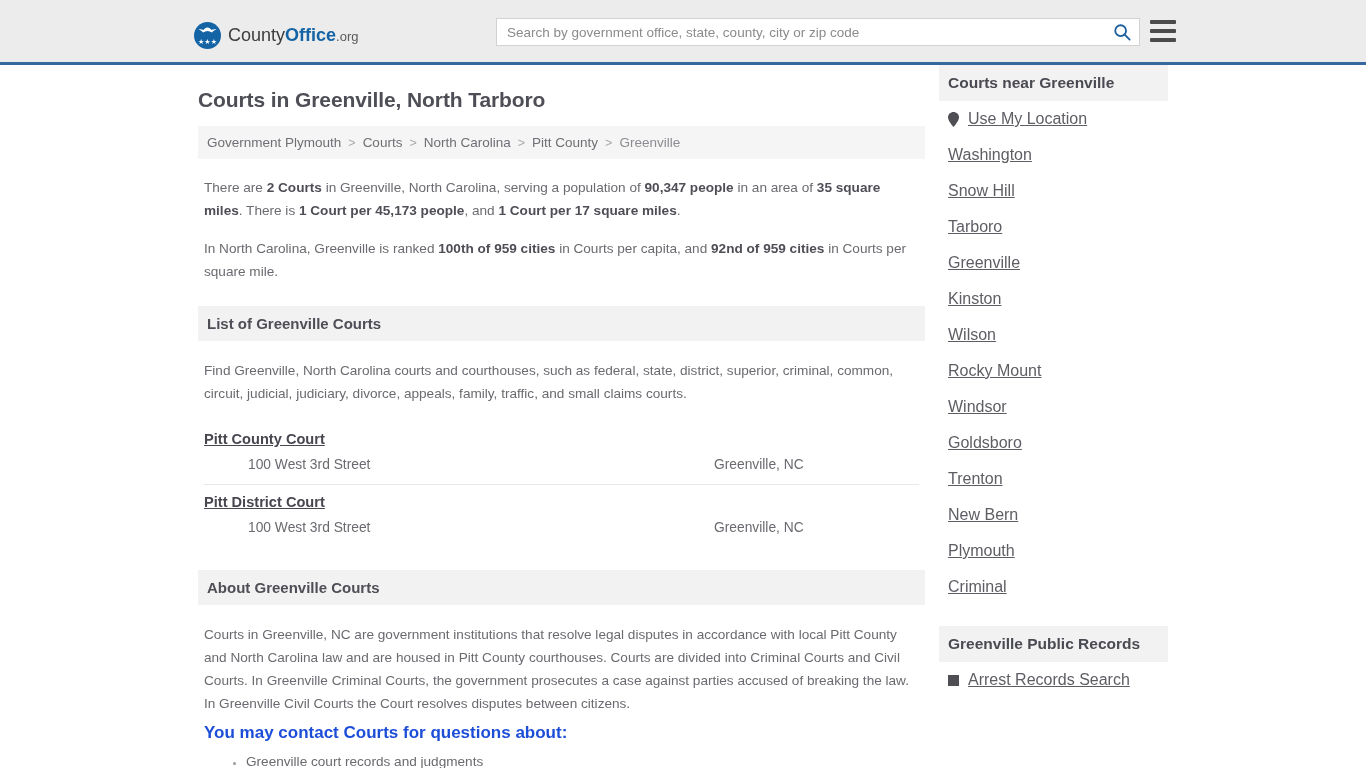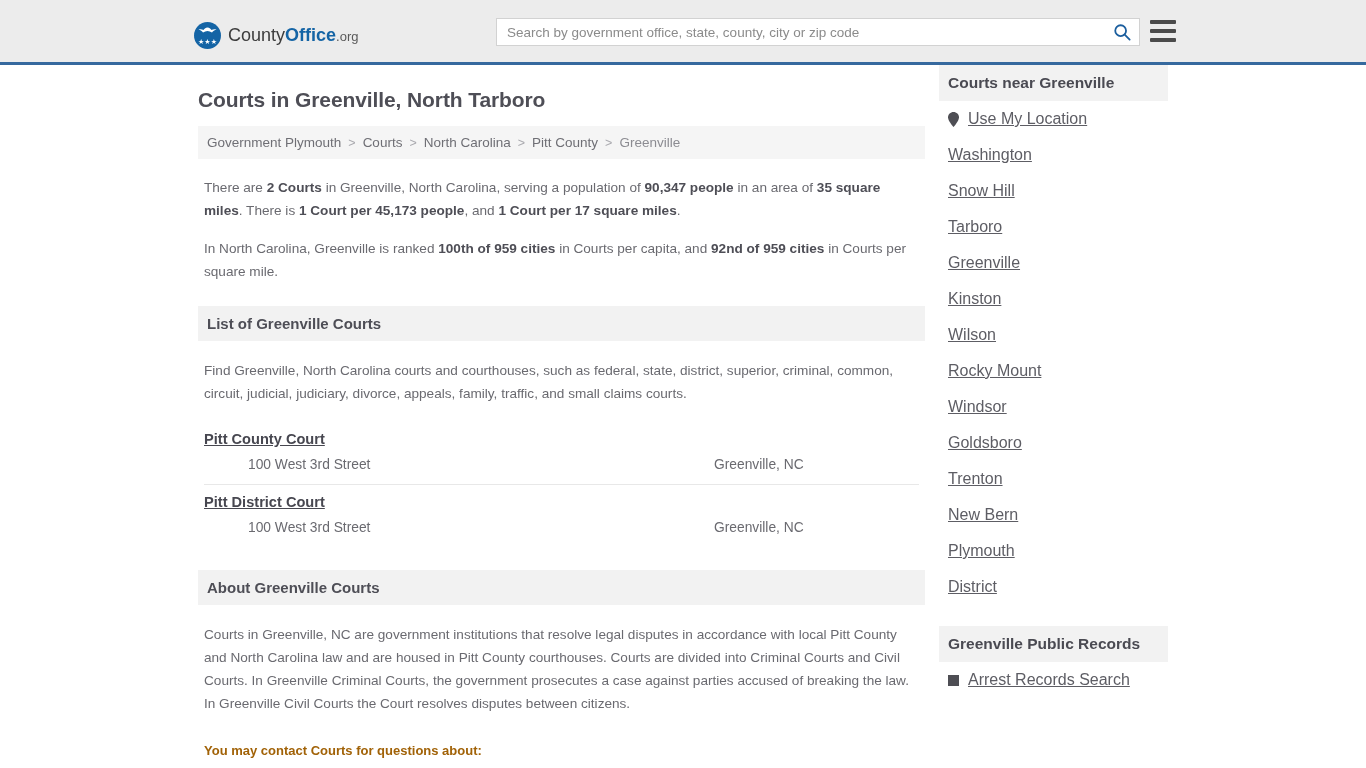--- a/index.html
+++ b/index.html
@@ -228,24 +228,24 @@
   }
 
   .about-para {
     font-size: 13.6px;
     line-height: 23px;
     color: #6a6a70;
     margin: 18px 0 0 0;
     max-width: 716px;
   }
   .contact-lead {
-    font-size: 13px;
+    font-size: 17px;
     font-weight: 700;
-    color: #a16207;
-    margin: 28px 0 0 0;
+    color: #1d4ed8;
+    margin: 8px 0 0 0;
   }
   ul.contact-list {
     margin: 9px 0 0 0;
     padding-left: 42px;
     list-style: disc;
   }
   ul.contact-list li {
     font-size: 13.6px;
     line-height: 20px;
     color: #6a6a70;
@@ -419,21 +419,21 @@
           <div class="side-item">
             <a>Trenton</a>
           </div>
           <div class="side-item">
             <a>New Bern</a>
           </div>
           <div class="side-item">
             <a>Plymouth</a>
           </div>
           <div class="side-item">
-            <a>District</a>
+            <a>Criminal</a>
           </div>
         </div>
 
       <div class="side-block-2">
         <div class="side-head">
           <span class="t">Greenville Public Records</span>
         </div>
         <div class="side-list" id="records-list">
             <div class="side-item">
               <span class="sq-icon"></span>

